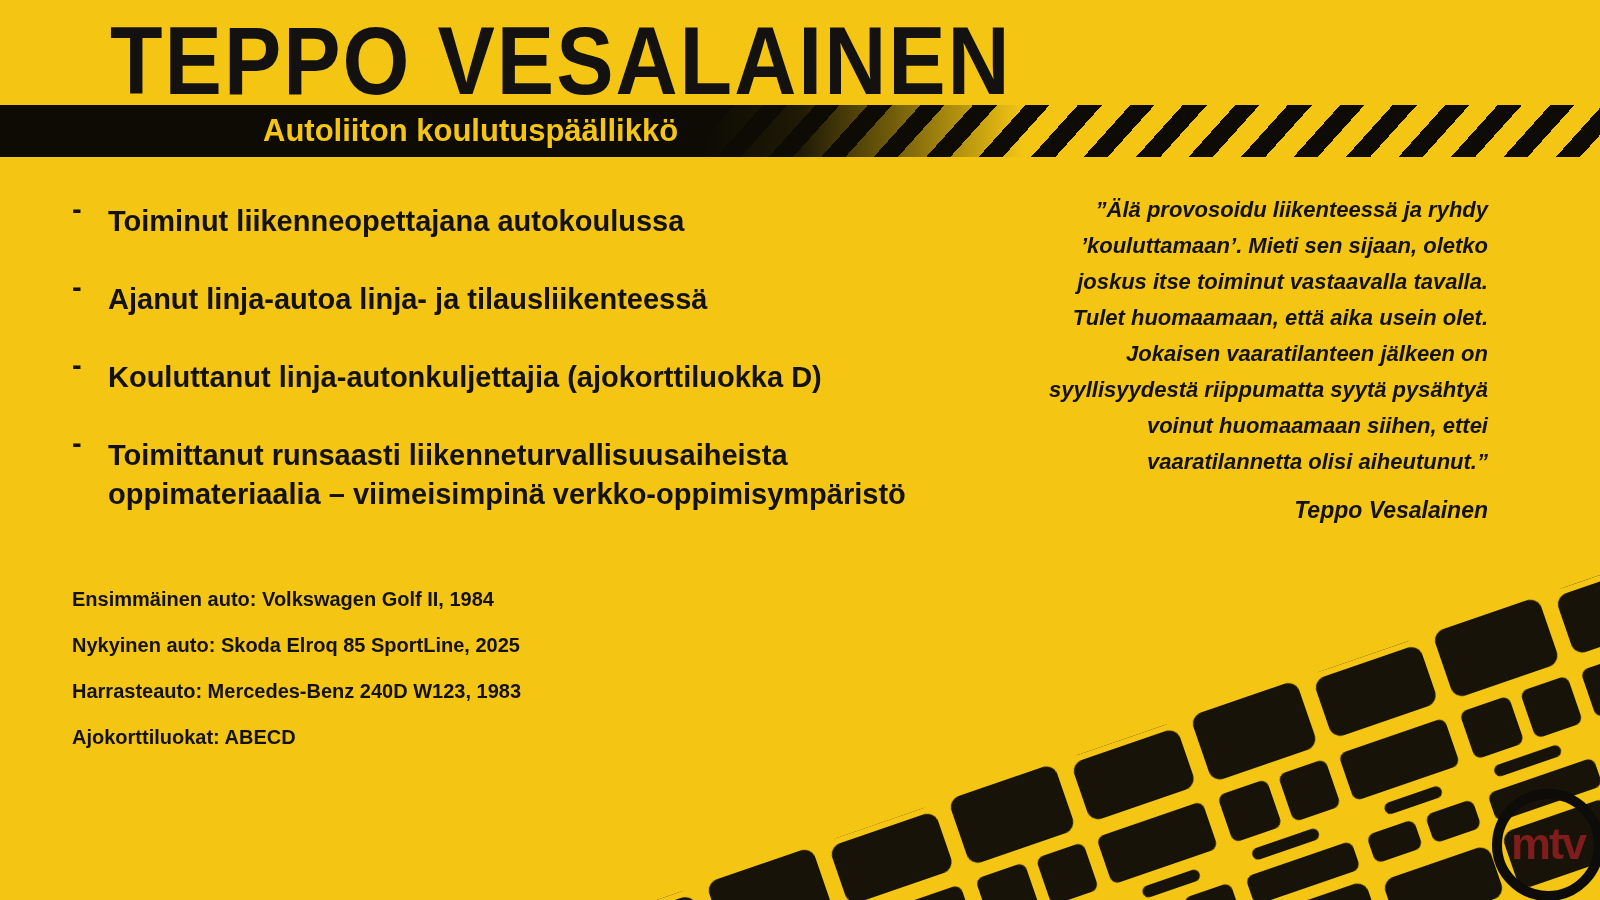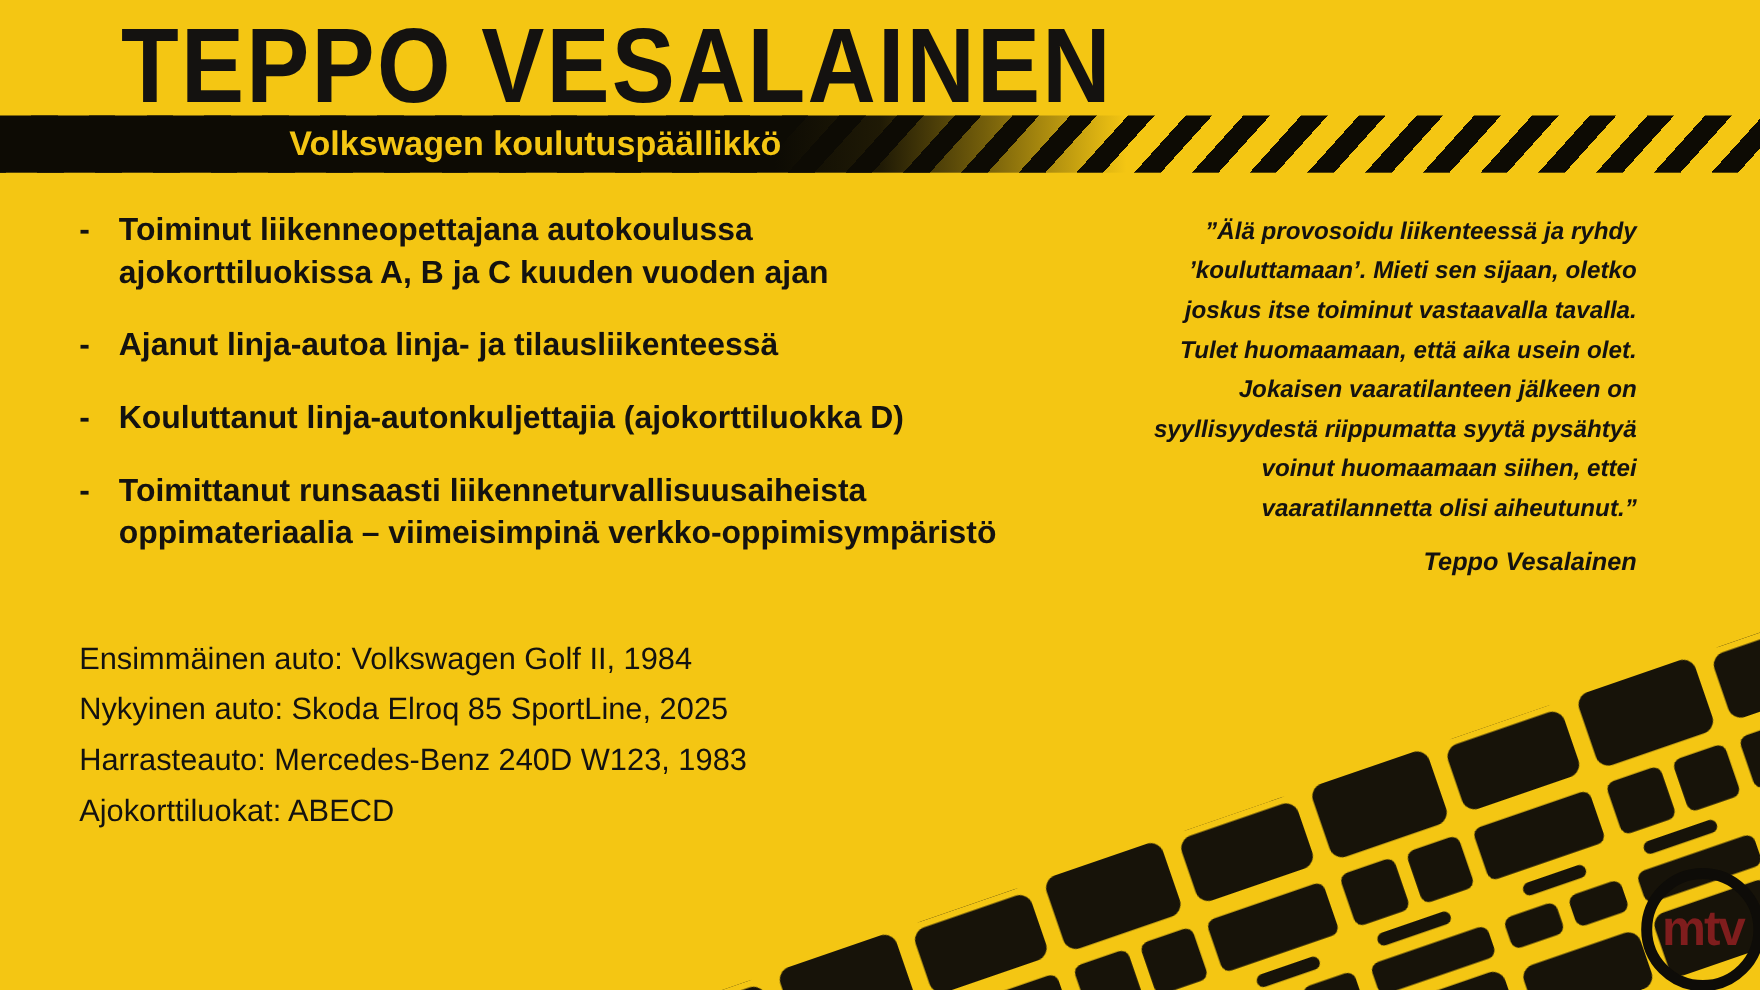--- a/index.html
+++ b/index.html
@@ -29,26 +29,26 @@
   }
   .strip-label{
     position:absolute;left:263px;top:50%;transform:translateY(-50%);
     font-size:31px;font-weight:bold;color:var(--yellow);white-space:nowrap;
   }
 
   
   .bullets{position:absolute;left:72px;top:190px;width:1030px;color:var(--ink);}
   .bullet{display:flex;margin-bottom:27px;font-size:29px;font-weight:bold;line-height:39px;}
   .dash{width:36px;flex:0 0 36px;}
-  .bullet-lines{flex:1;}
+  .bullet-lines{flex:1;margin-top:12px;}
   .b-line{display:block;white-space:nowrap;}
 
   
   .facts{position:absolute;left:72px;top:576px;color:var(--ink);}
-  .fact-line{display:block;font-size:28px;font-weight:normal;line-height:46px;white-space:nowrap;}
+  .fact-line{display:block;font-size:20px;font-weight:bold;line-height:46px;white-space:nowrap;}
 
   
   .quote{position:absolute;top:192px;right:112px;width:560px;text-align:right;color:var(--ink);font-style:italic;}
   .q-line{display:block;font-size:22px;font-weight:bold;line-height:36px;white-space:nowrap;}
   .q-attrib{display:block;font-size:23px;font-weight:bold;margin-top:17px;white-space:nowrap;}
 
   
   .track{position:absolute;left:540px;top:510px;width:1060px;height:390px;}
 
   
@@ -63,29 +63,28 @@
   }
 </style>
 </head>
 <body>
 
 <div class="canvas">
 
   <h1 class="title">TEPPO VESALAINEN</h1>
 
   <div class="strip">
-    <span class="strip-label">Volkswagen koulutuspäällikkö</span>
+    <span class="strip-label">Autoliiton koulutuspäällikkö</span>
   </div>
 
   <div class="bullets">
     <div class="bullet">
       <span class="dash">-</span>
       <span class="bullet-lines">
         <span class="b-line">Toiminut liikenneopettajana autokoulussa</span>
-        <span class="b-line">ajokorttiluokissa A, B ja C kuuden vuoden ajan</span>
       </span>
     </div>
     <div class="bullet">
       <span class="dash">-</span>
       <span class="bullet-lines">
         <span class="b-line">Ajanut linja-autoa linja- ja tilausliikenteessä</span>
       </span>
     </div>
     <div class="bullet">
       <span class="dash">-</span>

